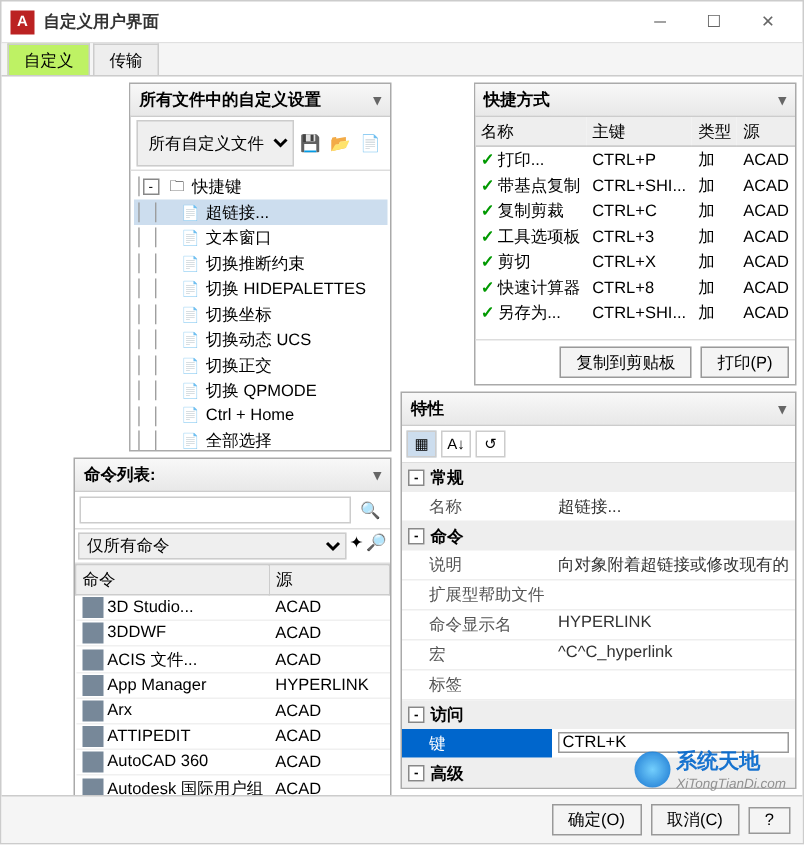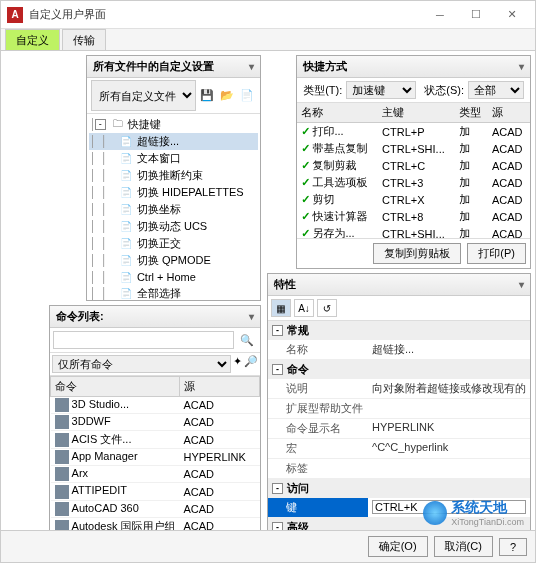--- a/index.html
+++ b/index.html
@@ -1,20 +1,20 @@
 <!DOCTYPE html>
 <html><head>
 <meta charset="utf-8">
 <style>
 * { box-sizing: border-box; margin: 0; padding: 0; font-family: "Microsoft YaHei", "SimSun", sans-serif; font-size: 11px; }
 body { background: #f0f0f0; width: 536px; height: 563px; overflow: hidden; }
 .window { background: #fff; border: 1px solid #ccc; width: 536px; height: 563px; display: flex; flex-direction: column; }
 .titlebar { display: flex; align-items: center; height: 28px; padding: 0 6px; border-bottom: 1px solid #e0e0e0; }
 .titlebar .app-icon { width: 16px; height: 16px; background: #b22; color: #fff; font-weight: bold; display: flex; align-items: center; justify-content: center; font-size: 10px; margin-right: 6px; }
-.titlebar .title { flex: 1; color: #333; }
+.titlebar .title { flex: 1; color: #333; font-weight: bold; }
 .winbtns { display: flex; gap: 2px; }
 .winbtn { width: 34px; height: 22px; display: flex; align-items: center; justify-content: center; color: #666; }
 .tabs { display: flex; height: 22px; border-bottom: 1px solid #ccc; background: #f5f5f5; padding-left: 4px; }
 .tab { padding: 3px 10px; border: 1px solid #ccc; border-bottom: none; background: #bef264; margin-right: 2px; font-size: 11px; }
 .tab.inactive { background: #eee; }
 .content { flex: 1; display: flex; gap: 4px; padding: 4px; overflow: hidden; }
 .col { display: flex; flex-direction: column; gap: 4px; align-items: flex-end; }
 .left { width: 256px; }
 .right { flex: 1; }
 .panel { border: 1px solid #aaa; background: #fff; display: flex; flex-direction: column; }
@@ -60,21 +60,21 @@
 .prop-cat .exp2 { width: 11px; height: 11px; border: 1px solid #888; display: inline-flex; align-items: center; justify-content: center; font-size: 9px; margin-right: 4px; background: #fff; line-height: 1; }
 .prop-row { display: flex; border-bottom: 1px solid #eee; }
 .prop-row .k { width: 100px; padding: 2px 4px 2px 18px; color: #555; }
 .prop-row .v { flex: 1; padding: 2px 4px; color: #333; }
 .prop-row.hi .k { background: #06c; color: #fff; }
 .prop-row.hi .v input { width: 100%; border: 1px solid #999; padding: 0 2px; }
 .footer { display: flex; justify-content: flex-end; align-items: center; gap: 6px; padding: 5px 8px; border-top: 1px solid #ccc; background: #f5f5f5; }
 .watermark { position: absolute; right: 12px; bottom: 36px; display: flex; align-items: center; gap: 4px; opacity: 0.9; pointer-events: none; }
 .watermark .wlogo { width: 24px; height: 24px; border-radius: 50%; background: radial-gradient(#6cf,#06c); }
 .watermark .wtext1 { font-size: 14px; font-weight: bold; color: #06c; }
-.watermark .wtext2 { font-size: 9px; color: #888; }
+.watermark .wtext2 { font-size: 9px; color: #888; font-style: italic; }
 </style>
 </head>
 <body>
 
 <div class="window">
   <div class="titlebar">
     <div class="app-icon">A</div>
     <div class="title">自定义用户界面</div>
     <div class="winbtns">
       <div class="winbtn">─</div>
@@ -237,27 +237,20 @@
         </div>
       </div>
     </div>
 
     <div class="col right">
       <div class="panel shortcut-panel">
         <div class="panel-header">
           <span>快捷方式</span>
           <span class="collapse">▾</span>
         </div>
-        <div class="sc-filters">
-          <span>类型(T):</span>
-          <select style="width:70px"><option>加速键</option></select>
-          <span style="flex:1"></span>
-          <span>状态(S):</span>
-          <select style="width:56px"><option>全部</option></select>
-        </div>
         <div class="sc-table">
           <table>
             <thead>
                 <tr>
               <th>名称</th>
               <th>主键</th>
               <th>类型</th>
               <th>源</th>
             </tr>
               </thead>

